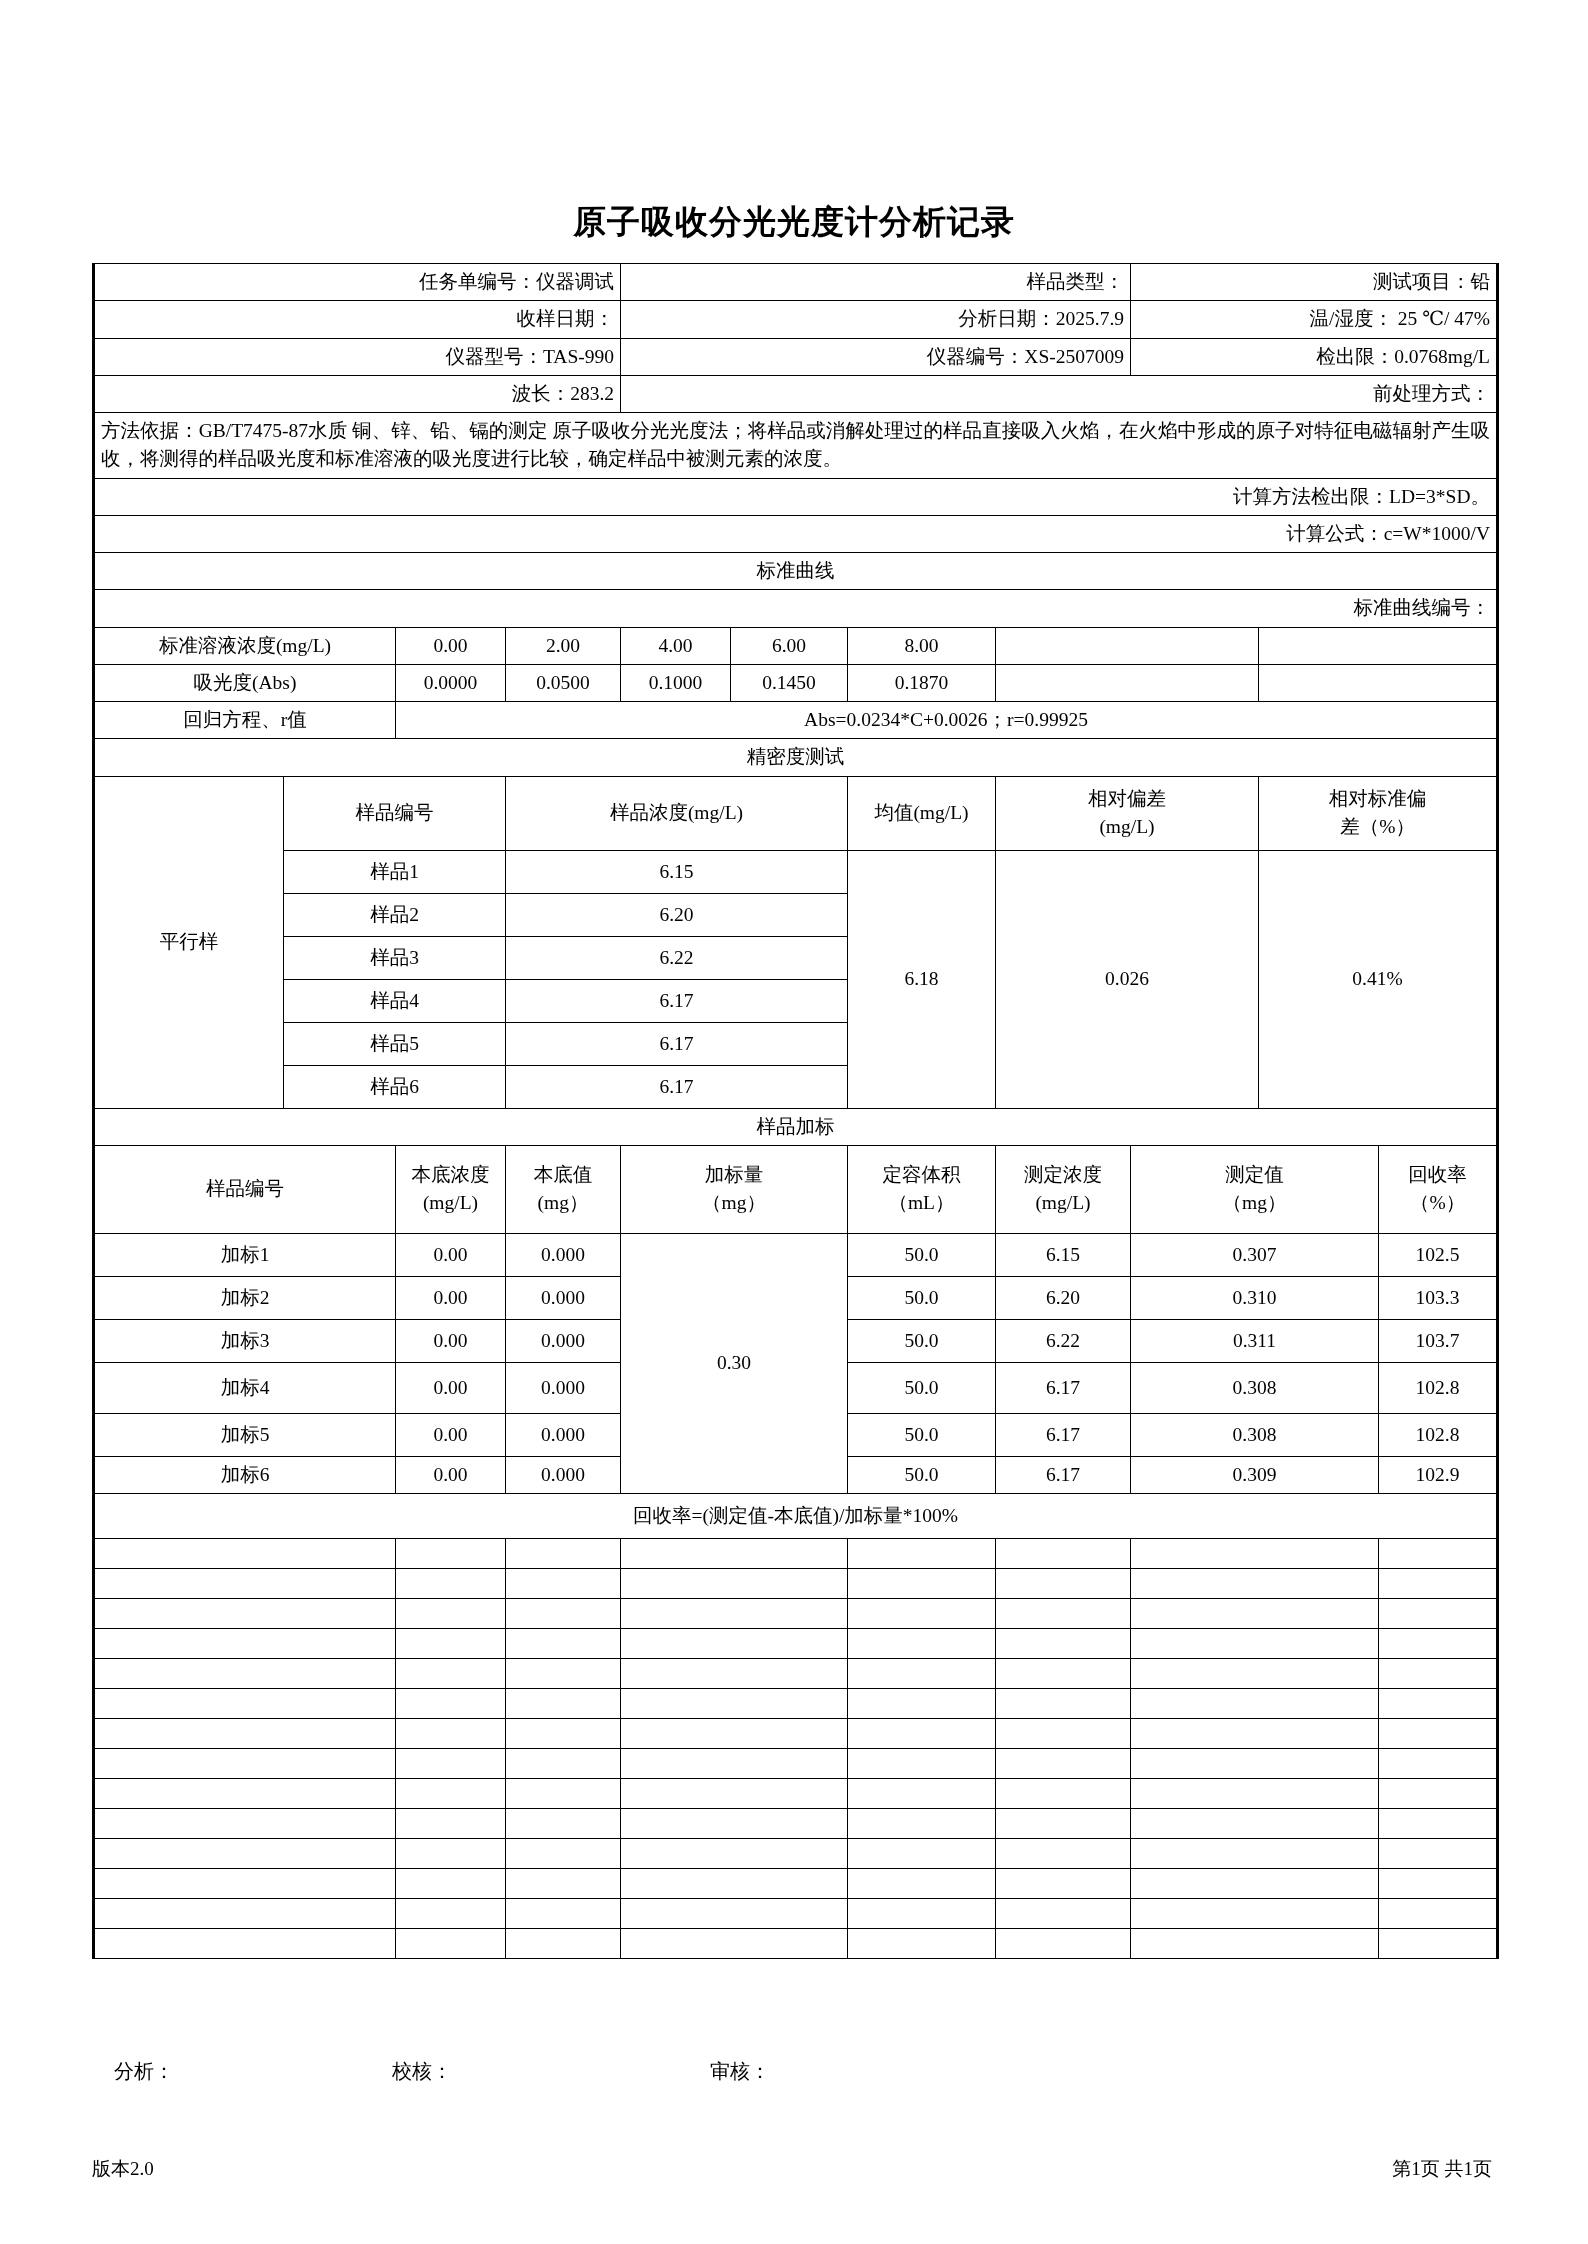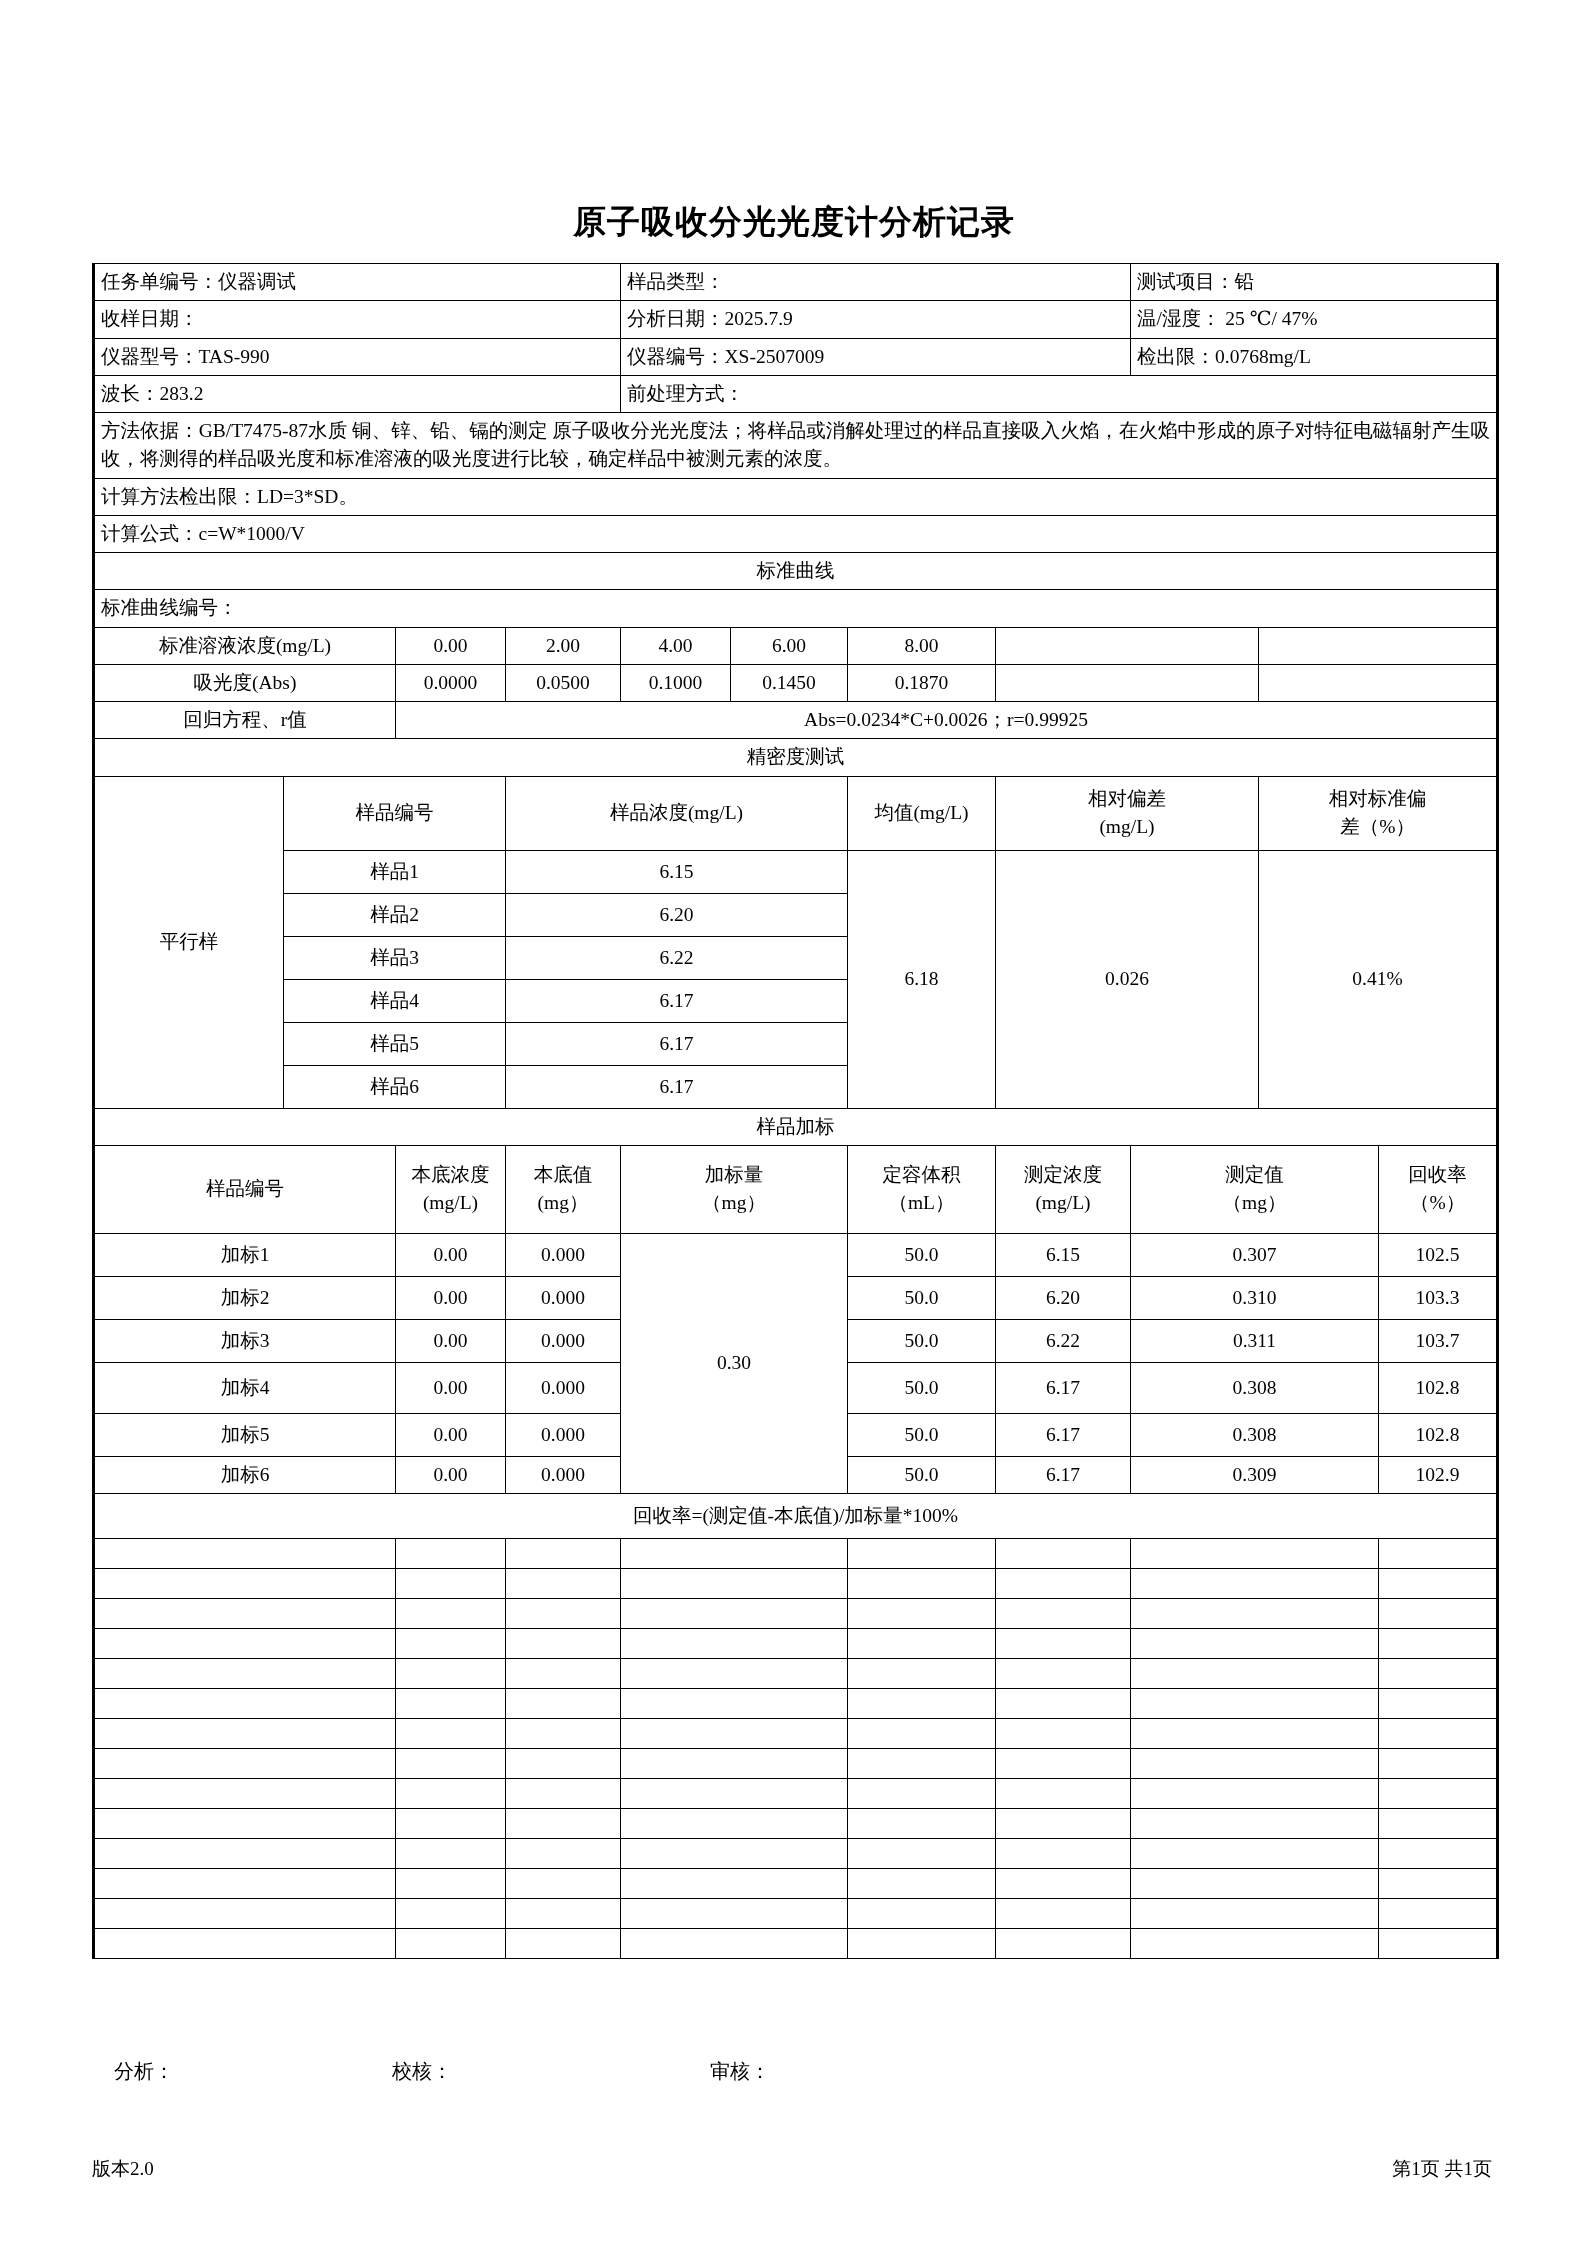--- a/index.html
+++ b/index.html
@@ -47,21 +47,21 @@
     vertical-align: middle;
     line-height: 1.45;
     height: 30px;
     box-sizing: border-box;
   }
   .outer-top td { border-top: 3px solid #000; }
   .thick-b td { border-bottom: 3px solid #000; margin-left: 14px; }
   .thick-l { border-left: 3px solid #000 !important; }
   .thick-r { border-right: 3px solid #000 !important; }
   .ctr { text-align: center; }
-  .lft { text-align: left; }
+  .lft { text-align: right; }
   .sect {
     text-align: center;
     font-weight: normal;
     font-size: 20px;
   }
   .method-cell {
     line-height: 1.6;
     padding: 8px 10px 10px 10px;
     font-size: 19.5px;
     text-align: justify;

